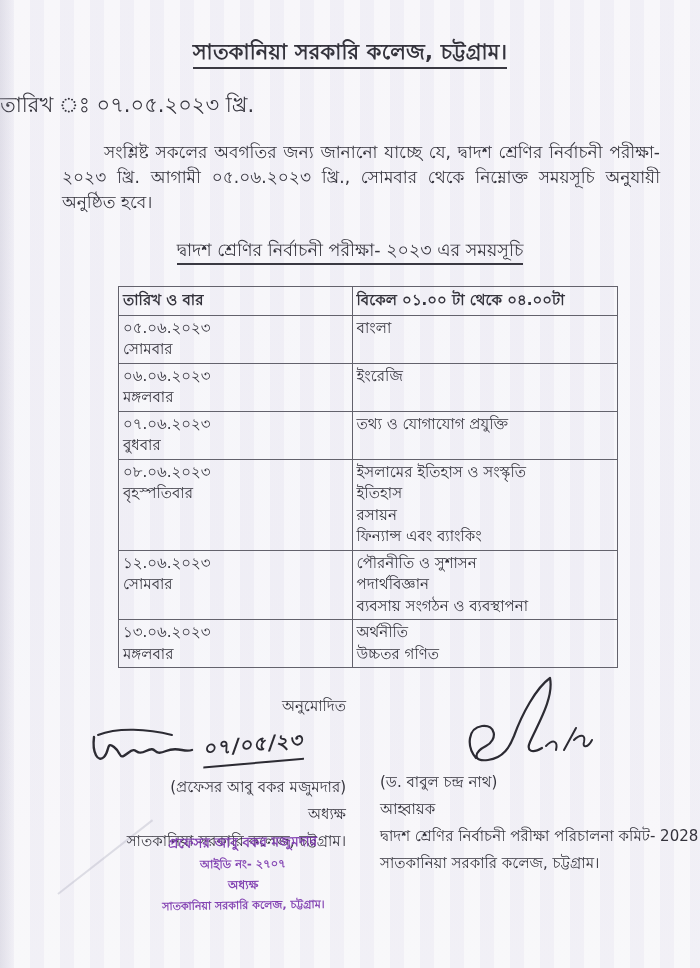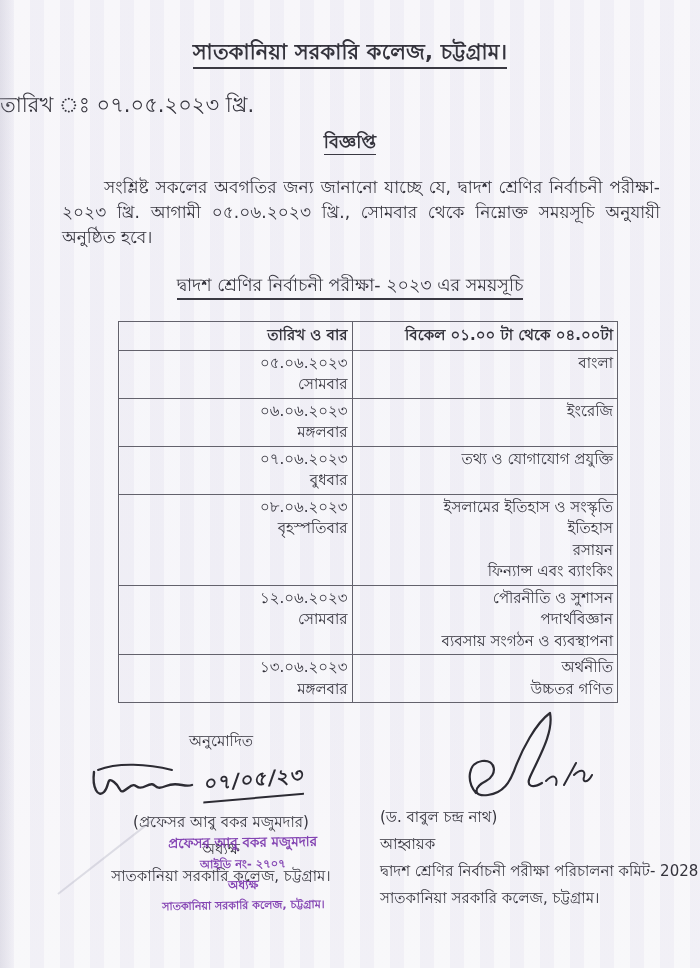--- a/index.html
+++ b/index.html
@@ -41,29 +41,29 @@
   .schedule-title{
     text-align:center;margin:22px 0 0 0;font-size:17.5px;font-weight:normal;
   }
   .schedule-title span{border-bottom:2px solid #3a3942;padding-bottom:3px;}
 
   table.schedule{
     border-collapse:collapse;margin:20px 0 0 118px;width:500px;
     font-size:15px;line-height:21.5px;
   }
   table.schedule th, table.schedule td{
-    border:1.4px solid #63626c;text-align:right;vertical-align:top;
+    border:1.4px solid #63626c;text-align:left;vertical-align:top;
     padding:2px 4px;
   }
   table.schedule th{font-weight:bold;padding:3px 4px;}
   table.schedule col.c1{width:234px;}
   table.schedule col.c2{width:266px;}
 
   .sig-area{position:relative;width:700px;height:170px;margin-top:26px;}
-  .sig-left{position:absolute;left:96px;top:0;width:250px;text-align:center;font-size:15px;}
+  .sig-left{position:absolute;left:96px;top:0;width:250px;text-align:right;font-size:15px;}
   .approved-label{font-size:15px;margin-bottom:2px;}
   .sig-left-draw{position:relative;height:52px;width:250px;}
   .sig-left-draw svg{position:absolute;left:-8px;top:2px;}
   .hand-date{
     position:absolute;left:108px;top:8px;font-size:20px;font-weight:bold;
     transform:rotate(-5deg) skewX(-8deg);color:#2c2b33;letter-spacing:1px;
     border-bottom:2px solid #2c2b33;
   }
   .sig-right{position:absolute;left:380px;top:-14px;width:320px;font-size:15px;}
   .sig-right-draw{height:88px;position:relative;}
@@ -87,21 +87,20 @@
 <body>
 
 <div class="page">
   <div class="edge-shade"></div>
   <div class="fold"></div>
 
   <h1 class="college-title"><span>সাতকানিয়া সরকারি কলেজ, চট্টগ্রাম।</span></h1>
 
   <div class="date-line">তারিখ ঃ ০৭.০৫.২০২৩ খ্রি.</div>
 
-  <h2 class="notice-heading"><span>বিজ্ঞপ্তি</span></h2>
 
   <p class="body-paragraph">সংশ্লিষ্ট সকলের অবগতির জন্য জানানো যাচ্ছে যে, দ্বাদশ শ্রেণির নির্বাচনী পরীক্ষা- ২০২৩ খ্রি. আগামী ০৫.০৬.২০২৩ খ্রি., সোমবার থেকে নিম্নোক্ত সময়সূচি অনুযায়ী অনুষ্ঠিত হবে।</p>
 
   <h3 class="schedule-title"><span>দ্বাদশ শ্রেণির নির্বাচনী পরীক্ষা- ২০২৩ এর সময়সূচি</span></h3>
 
   <table class="schedule">
     <colgroup>
         <col class="c1">
         <col class="c2">
       </colgroup>

